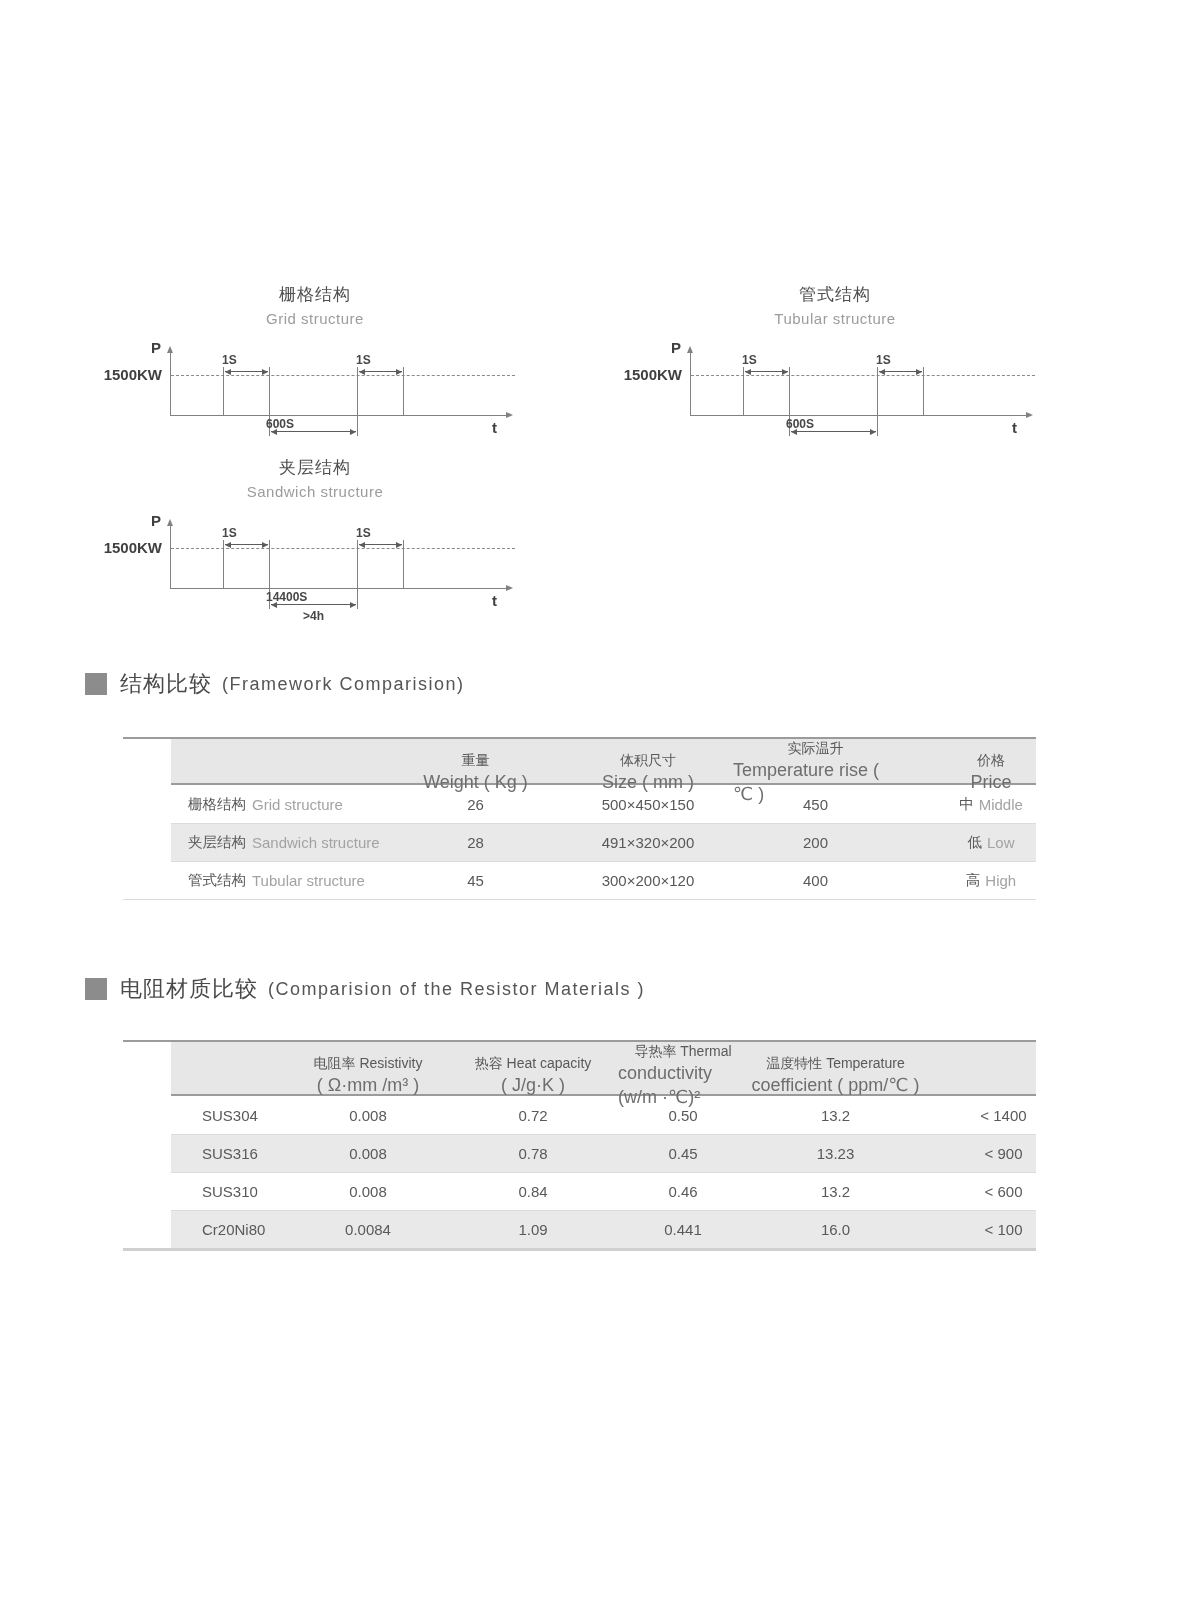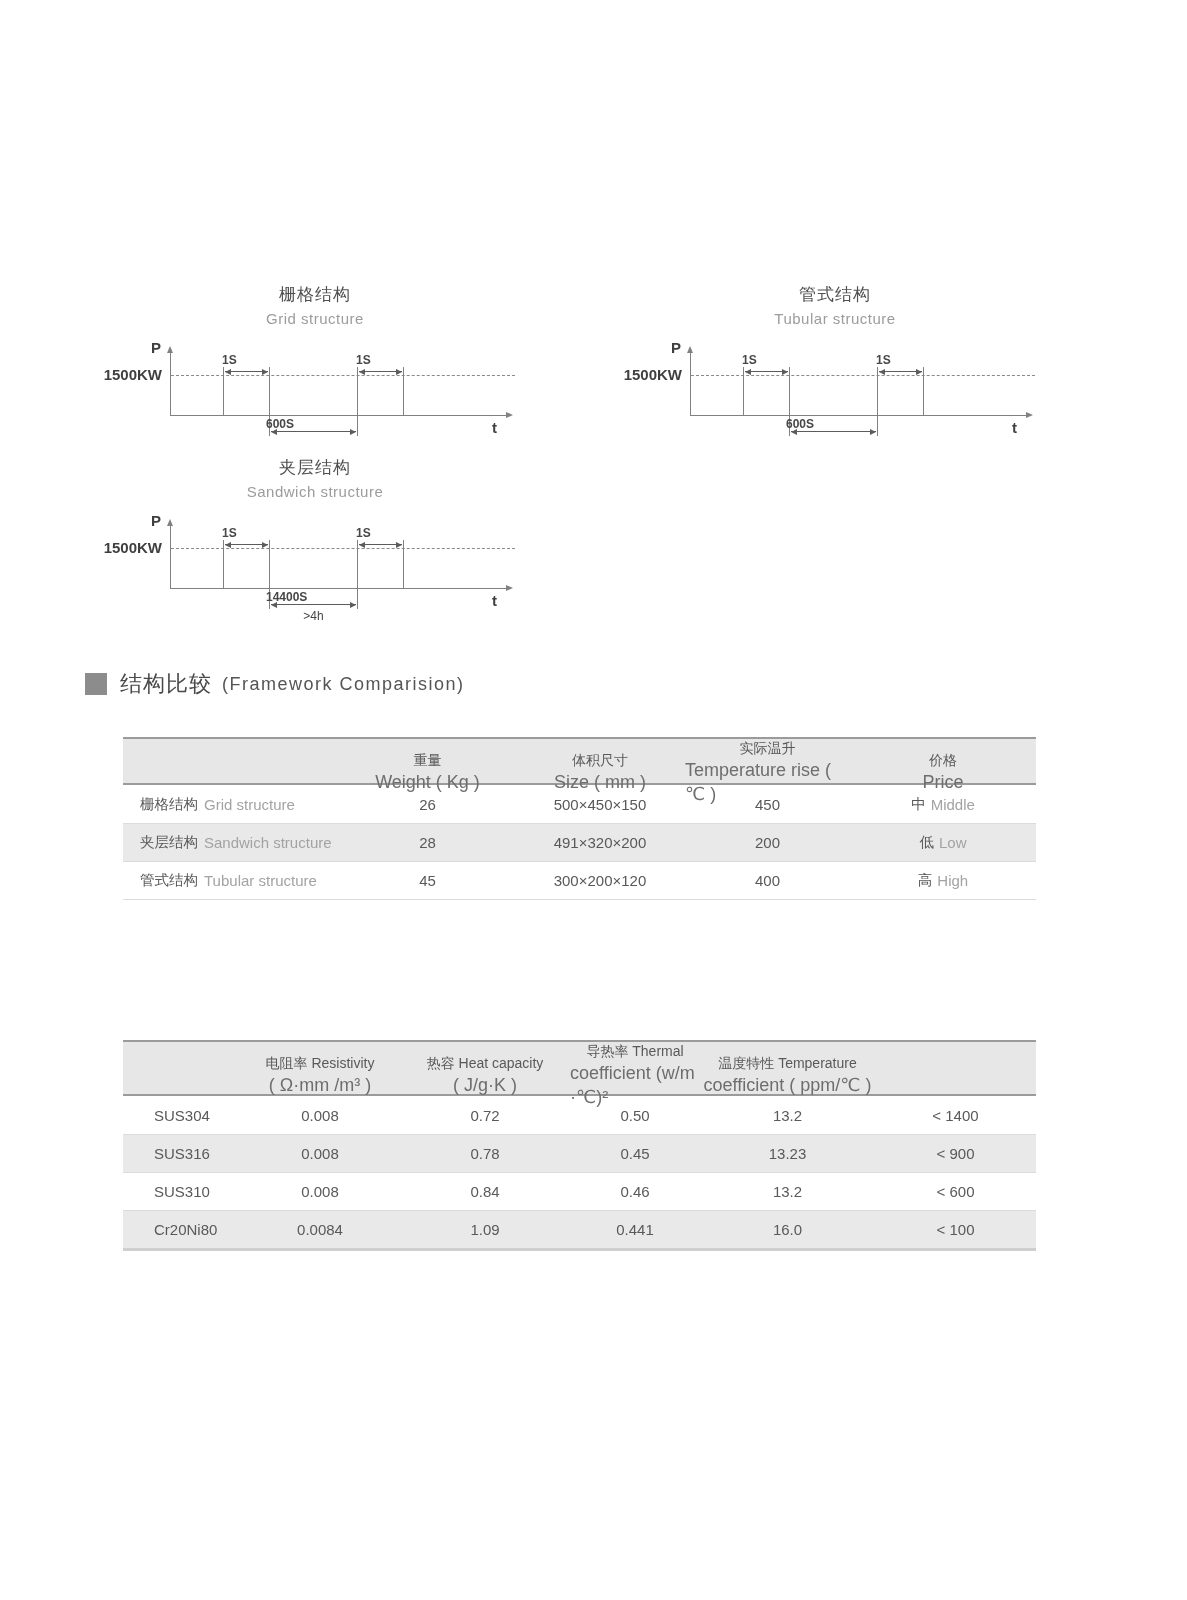--- a/index.html
+++ b/index.html
@@ -43,31 +43,31 @@
   .pw-label { position:absolute; top:6px; width:46px; text-align:left;
               font-size:12px; font-weight:600; color:#474747; }
   .pwl-1 { left:52px; } .pwl-2 { left:186px; }
 
   .ext-line { position:absolute; top:69px; width:1px; height:20px; background:#818181; }
   .ext-1 { left:99px; } .ext-2 { left:187px; }
   .interval-arrow { left:101px; width:85px; top:84px; }
   .interval-label { position:absolute; left:96px; top:69.5px; width:95px; text-align:left;
                     font-size:12px; font-weight:600; color:#474747; }
   .interval-sub   { position:absolute; left:96px; top:89px; width:95px; text-align:center;
-                    font-size:12px; font-weight:400; color:#474747; }
+                    font-size:12px; font-weight:700; color:#474747; }
 
   
   .section-header { position:absolute; left:85px; display:flex; align-items:center; }
   .section-square { width:22px; height:22px; background:#8c8c8c; margin-right:13px; flex:0 0 auto; }
   .section-zh { font-size:22px; color:#4a4a4a; letter-spacing:1px; }
   .section-en { font-size:18px; color:#555555; margin-left:10px; letter-spacing:1.5px; }
 
   
   .data-table { position:absolute; left:123px; width:913px; border-top:2px solid #9b9b9b; }
-  .t-row { display:grid; align-items:stretch; }
+  .t-row { display:grid; align-items:stretch;margin-left:48px; }
   .t1 .t-row { grid-template-columns:217px 175px 170px 165px 186px; }
   .t2 .t-row { grid-template-columns:117px 160px 170px 130px 175px 161px; }
   .t-head { background:#e7e7e7; border-bottom:2px solid #9b9b9b; }
   .t1 .t-head { height:46px; }
   .t2 .t-head { height:54px; }
   .t-body-row { height:38px; }
   .t-body-row + .t-body-row { border-top:1px solid #dcdcdc; }
   .row-alt { background:#e9e9e9; }
   .t1 { border-bottom:1px solid #dcdcdc; }
   .t2 { border-bottom:3px solid #cfcfcf; }
@@ -234,35 +234,40 @@
       <div class="cell">45</div>
       <div class="cell">300×200×120</div>
       <div class="cell">400</div>
       <div class="cell">
         <span class="price-zh">高</span>
         <span class="price-en">High</span>
       </div>
     </div>
   </div>
 
+  <div class="section-header" style="top:974px;">
+    <div class="section-square"></div>
+    <div class="section-zh">电阻材质比较</div>
+    <div class="section-en">(Comparision of the Resistor Materials )</div>
+  </div>
 
   <div class="data-table t2" style="top:1040px;">
     <div class="t-row t-head">
       <div class="cell head"></div>
       <div class="cell head">
         <span class="h-line1">电阻率 Resistivity</span>
         <span class="h-line2">( Ω·mm /m³ )</span>
       </div>
       <div class="cell head">
         <span class="h-line1">热容 Heat capacity</span>
         <span class="h-line2">( J/g·K )</span>
       </div>
       <div class="cell head">
         <span class="h-line1">导热率 Thermal</span>
-        <span class="h-line2">coefficient  (w/m ·℃)²</span>
+        <span class="h-line2">conductivity  (w/m ·℃)²</span>
       </div>
       <div class="cell head">
         <span class="h-line1">温度特性 Temperature</span>
         <span class="h-line2">coefficient ( ppm/℃ )</span>
       </div>
     </div>
 
     <div class="t-row t-body-row">
       <div class="cell label">SUS304</div>
       <div class="cell">0.008</div>

